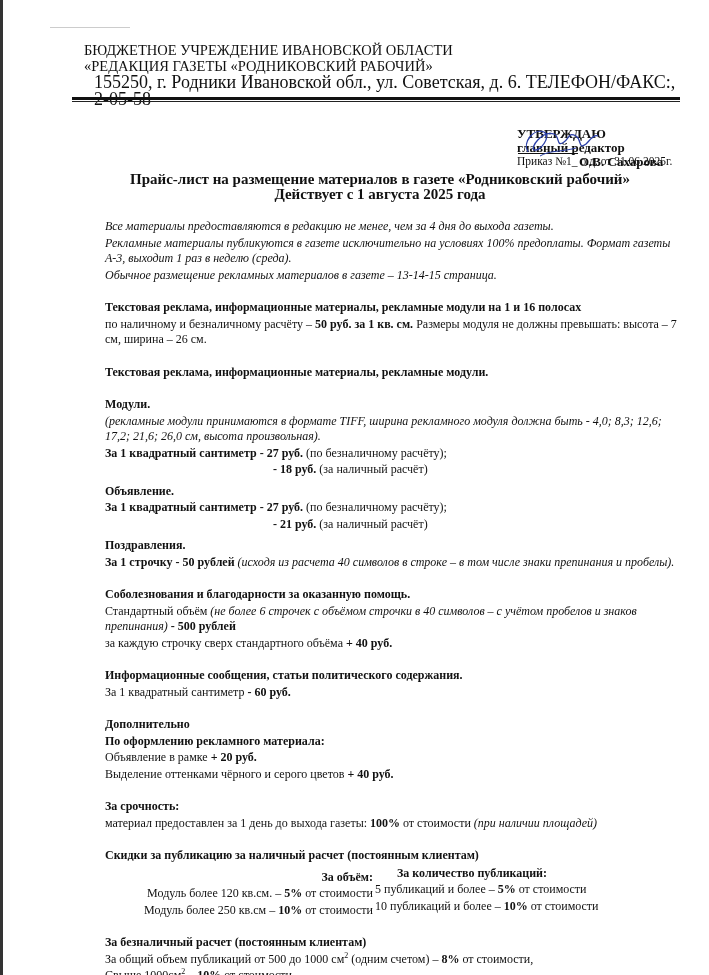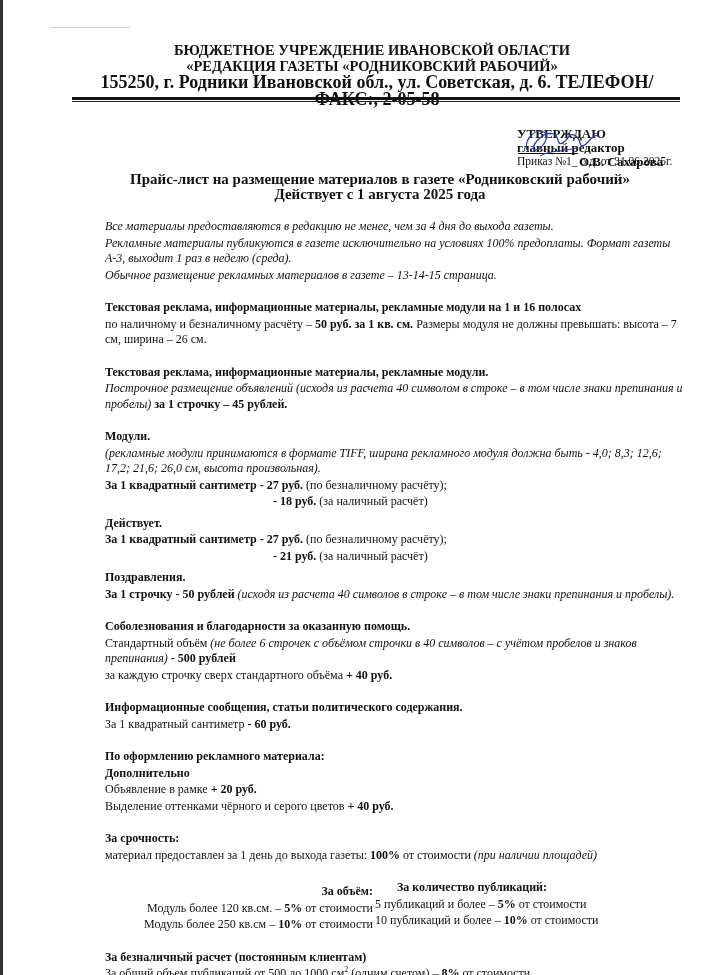--- a/index.html
+++ b/index.html
@@ -5,21 +5,21 @@
     html, body { margin: 0; padding: 0; }
     body {
       width: 709px; height: 975px; overflow: hidden;
       background: #ffffff;
       font-family: "Liberation Serif", serif;
       color: #111;
       position: relative;
     }
     .left-edge { position: absolute; left: 0; top: 0; width: 3px; height: 975px; background: #333; }
     .faint-top { position: absolute; left: 50px; top: 27px; width: 80px; height: 1px; background: #ccc; }
-    .header { position: absolute; left: 72px; top: 42px; width: 600px; text-align: center; font-weight: bold; }
+    .header { position: absolute; left: 84px; top: 42px; width: 600px; text-align: left; font-weight: normal; }
     .header .l1 { font-size: 14.5px; line-height: 16px; }
     .header .l2 { font-size: 14.5px; line-height: 16px; }
     .header .l3 { font-size: 18px; line-height: 17px; margin-left: 10px; }
     .rule1 { position: absolute; left: 72px; top: 97px; width: 608px; height: 3px; background: #111; }
     .rule2 { position: absolute; left: 72px; top: 101px; width: 608px; height: 1px; background: #222; }
 
     .approve { position: absolute; left: 517px; top: 127px; font-size: 13px; line-height: 14px; font-weight: bold; }
     .approve .sub { margin-top: 0; }
     .approve .name { display: block; padding-left: 62px; }
     .sig-line { position: absolute; left: 518px; top: 153px; width: 60px; height: 1px; background: #111; }
@@ -83,34 +83,33 @@
   <div class="gap"></div>
 
   <div>
     <p class="b">Текстовая  реклама, информационные материалы, рекламные модули на 1 и 16 полосах</p>
     <p><span>по наличному и безналичному расчёту – </span><span class="b">50 руб. за 1 кв. см.</span><span> Размеры модуля не должны превышать: высота – 7 см, ширина – 26 см.</span></p>
   </div>
   <div class="gap"></div>
 
   <div>
     <p class="b">Текстовая  реклама, информационные материалы, рекламные модули.</p>
-    <p><span class="i">Построчное размещение объявлений (исходя из расчета 40 символом в строке – в том числе знаки препинания и пробелы)</span><span class="b"> за 1 строчку – 45 рублей.</span></p>
   </div>
   <div class="gap"></div>
 
   <div>
     <p class="b">Модули.</p>
     <p class="i">(рекламные модули принимаются в формате TIFF, ширина рекламного модуля должна быть - 4,0;  8,3;  12,6;  17,2;  21,6;  26,0 см, высота произвольная).</p>
     <p><span class="b">За 1 квадратный сантиметр  - </span><span class="b">27 руб.</span><span> (по безналичному расчёту);</span></p>
     <p class="indent"><span class="b">- 18 руб.</span><span> (за наличный расчёт)</span></p>
   </div>
   <div class="gap-s"></div>
 
   <div>
-    <p class="b">Действует.</p>
+    <p class="b">Объявление.</p>
     <p><span class="b">За 1 квадратный сантиметр  - </span><span class="b">27 руб.</span><span> (по безналичному расчёту);</span></p>
     <p class="indent"><span class="b">- 21 руб.</span><span> (за наличный расчёт)</span></p>
   </div>
   <div class="gap-s"></div>
 
   <div>
     <p class="b">Поздравления.</p>
     <p><span class="b">За 1 строчку - 50 рублей</span><span class="i"> (исходя из расчета 40 символов в строке – в том числе знаки препинания и пробелы).</span></p>
   </div>
   <div class="gap"></div>
@@ -122,34 +121,35 @@
   </div>
   <div class="gap"></div>
 
   <div>
     <p class="b">Информационные сообщения, статьи политического содержания.</p>
     <p><span>За 1 квадратный сантиметр  </span><span class="b">- 60 руб.</span></p>
   </div>
   <div class="gap"></div>
 
   <div>
+    <p class="b">Дополнительно</p>
     <p class="b">По оформлению рекламного материала:</p>
-    <p class="b">Дополнительно</p>
     <p><span>Объявление в рамке  </span><span class="b">+  20 руб.</span></p>
     <p><span>Выделение оттенками чёрного и серого цветов  </span><span class="b">+ 40 руб.</span></p>
   </div>
   <div class="gap"></div>
 
   <div>
     <p class="b">За срочность:</p>
     <p><span>материал предоставлен за 1 день до выхода газеты: </span><span class="b">100%</span><span> от стоимости </span><span class="i">(при наличии площадей)</span></p>
   </div>
   <div class="gap"></div>
 
   <div>
+    <p class="b">Скидки за публикацию за наличный расчет (постоянным клиентам)</p>
     <div class="cols">
       <div class="col-l">
         <p class="b" style="margin-top:5px">За объём:</p>
         <p><span>Модуль более 120 кв.см. – </span><span class="b">5%</span><span> от стоимости</span></p>
         <p><span>Модуль более 250 кв.см – </span><span class="b">10%</span><span> от стоимости</span></p>
       </div>
       <div class="col-r">
         <p class="b hdr">За количество публикаций:</p>
         <p><span>5 публикаций и более – </span><span class="b">5%</span><span> от стоимости</span></p>
         <p><span>10 публикаций и более – </span><span class="b">10%</span><span> от   стоимости</span></p>

